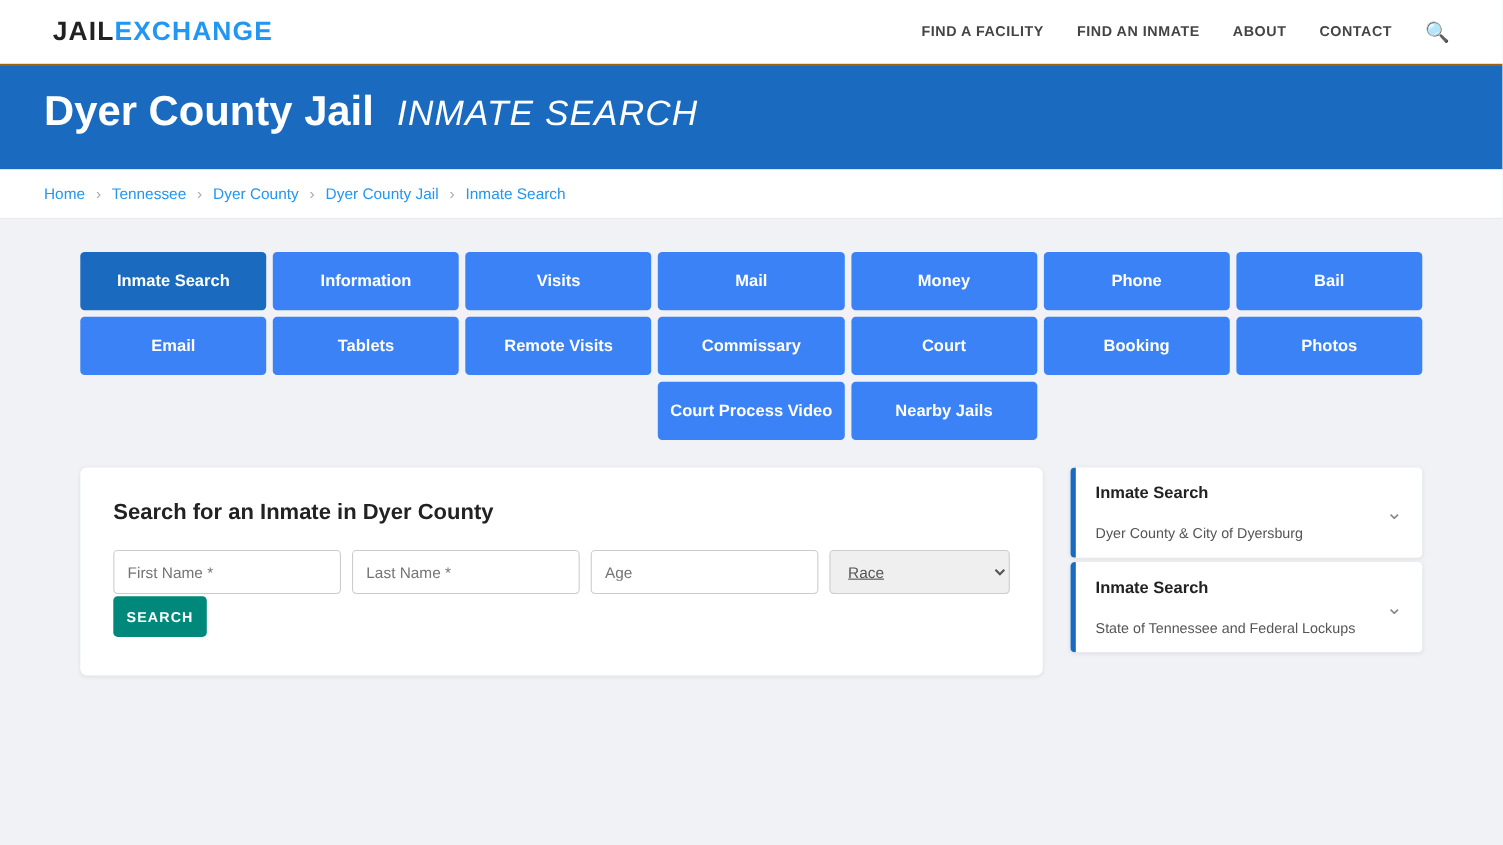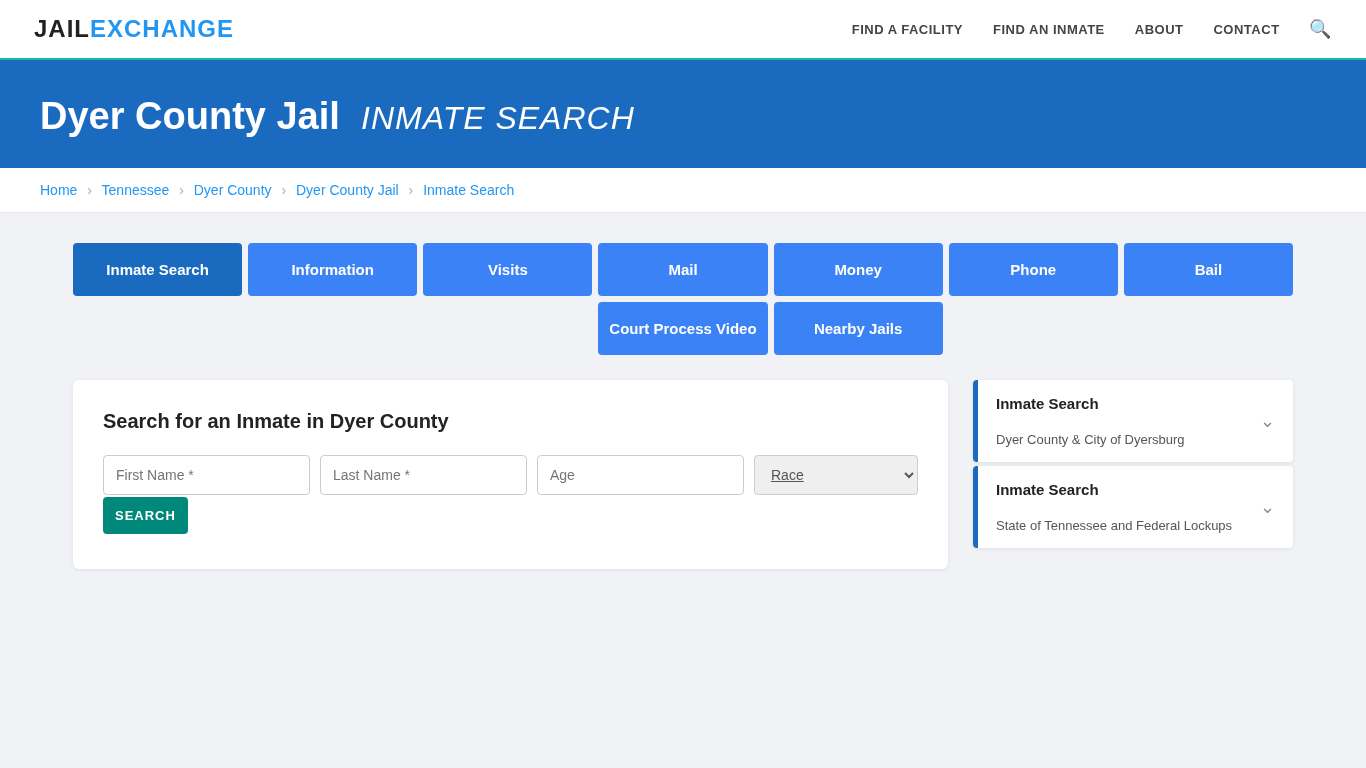--- a/index.html
+++ b/index.html
@@ -1,22 +1,22 @@
 <!DOCTYPE html>
 <html><head>
   <meta charset="utf-8">
   <style>
     * { box-sizing: border-box; margin: 0; padding: 0; }
     body { font-family: Arial, Helvetica, sans-serif; background: #f0f2f5; color: #333; }
 
     
     .navbar {
       background: #fff;
-      border-bottom: 2px solid #14b8a6;
-      padding: 0 34px;
+      border-bottom: 2px solid #a16207;
+      padding: 0 48px;
       height: 60px;
       display: flex;
       align-items: center;
       justify-content: space-between;
       gap: 33px;
     }
     .logo {
       font-size: 24px;
       font-weight: 900;
       letter-spacing: 1px;
@@ -43,21 +43,21 @@
       background: none;
       border: none;
       cursor: pointer;
       font-size: 18px;
       color: #444;
     }
 
     
     .hero {
       background: #1a6bbf;
-      padding: 35px 40px 30px 40px;
+      padding: 21px 40px 30px 40px;
     }
     .hero h1 {
       color: #fff;
       font-size: 38px;
       font-weight: 900;
     }
     .hero h1 span.italic-sub {
       font-style: italic;
       font-weight: 400;
       font-size: 32px;
@@ -250,20 +250,29 @@
   <div class="nav-buttons">
     <button class="nav-btn active">Inmate Search</button>
     <button class="nav-btn">Information</button>
     <button class="nav-btn">Visits</button>
     <button class="nav-btn">Mail</button>
     <button class="nav-btn">Money</button>
     <button class="nav-btn">Phone</button>
     <button class="nav-btn">Bail</button>
   </div>
 
+  <div class="nav-buttons-row2">
+    <button class="nav-btn">Email</button>
+    <button class="nav-btn">Tablets</button>
+    <button class="nav-btn">Remote Visits</button>
+    <button class="nav-btn">Commissary</button>
+    <button class="nav-btn">Court</button>
+    <button class="nav-btn">Booking</button>
+    <button class="nav-btn">Photos</button>
+  </div>
 
   <div class="nav-buttons-row3">
     <div style="grid-column: 1/4;"></div>
     <button class="nav-btn">Court Process Video</button>
     <button class="nav-btn">Nearby Jails</button>
     <div style="grid-column: 6/8;"></div>
   </div>
 
   <div class="content-area">
 

